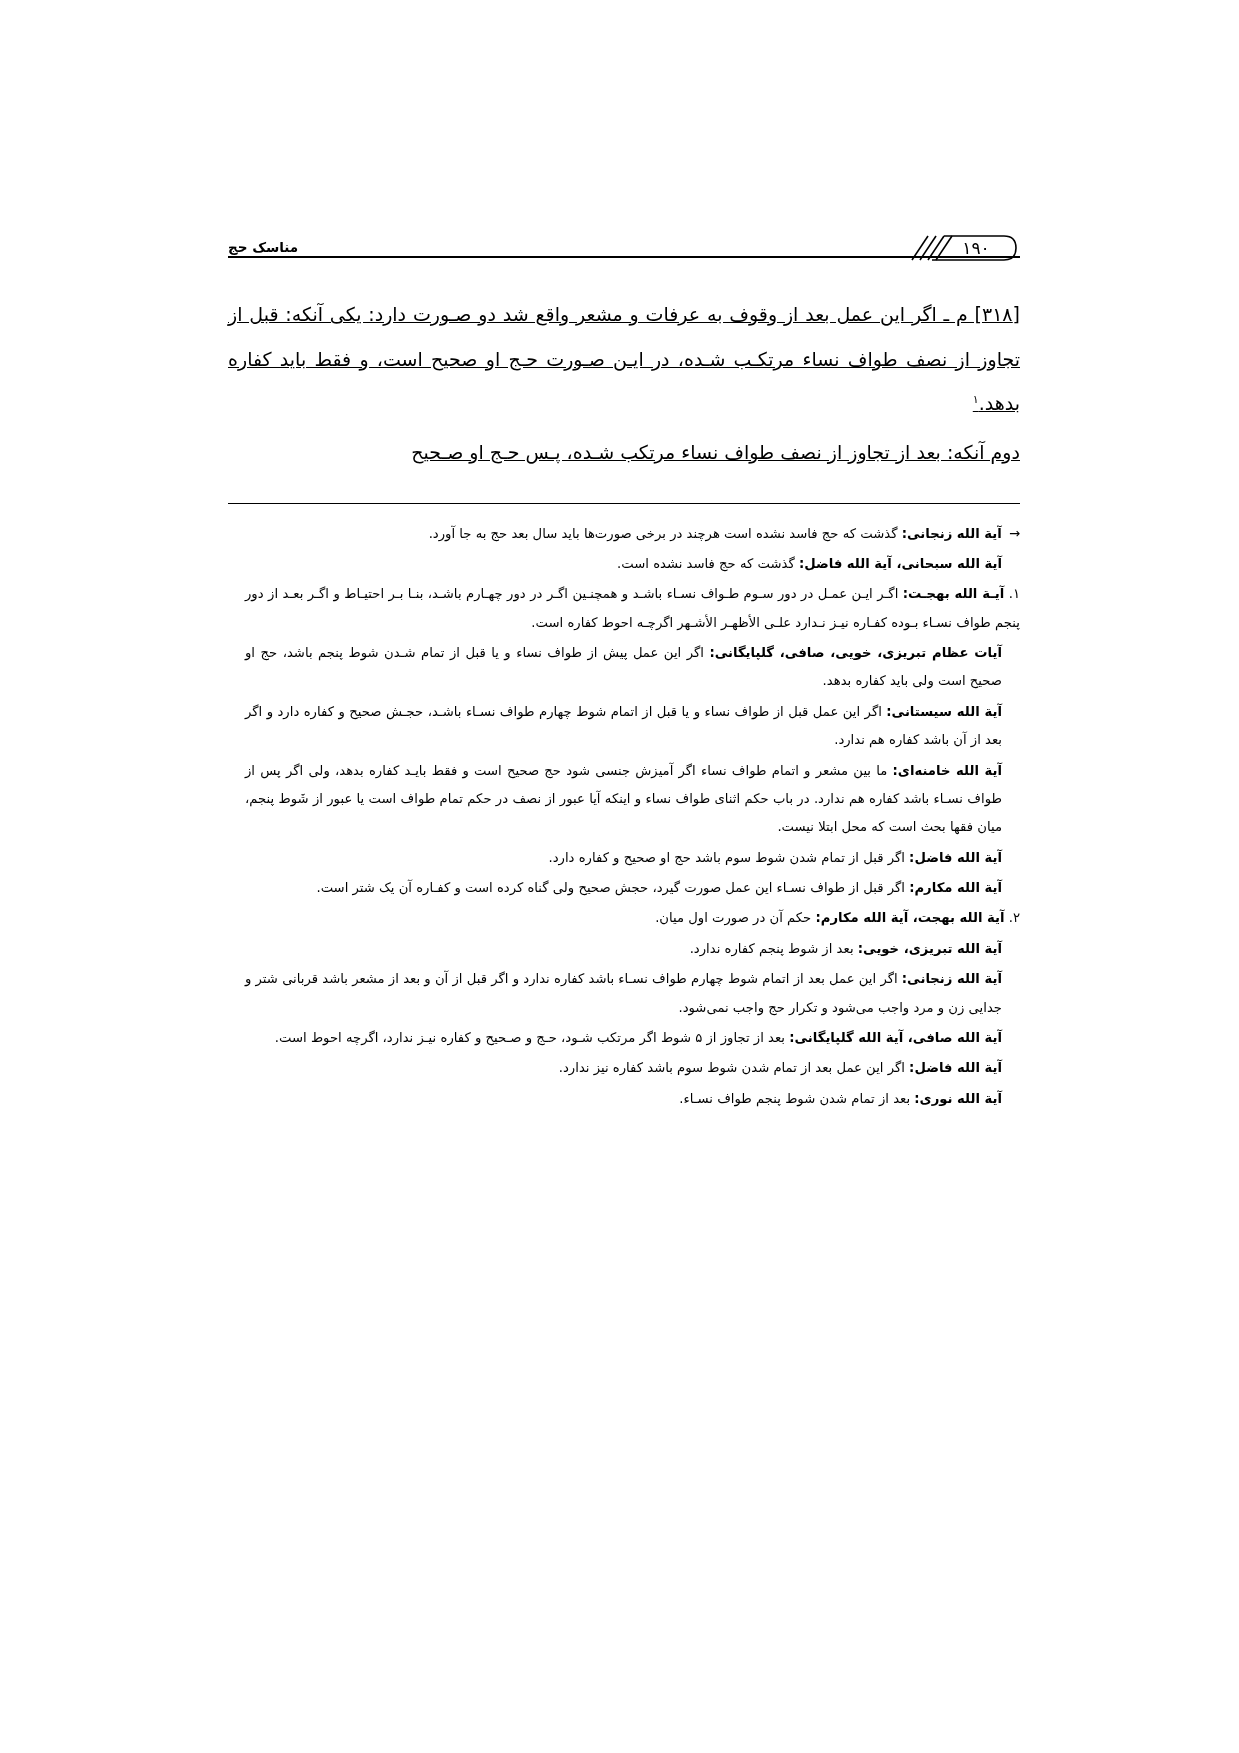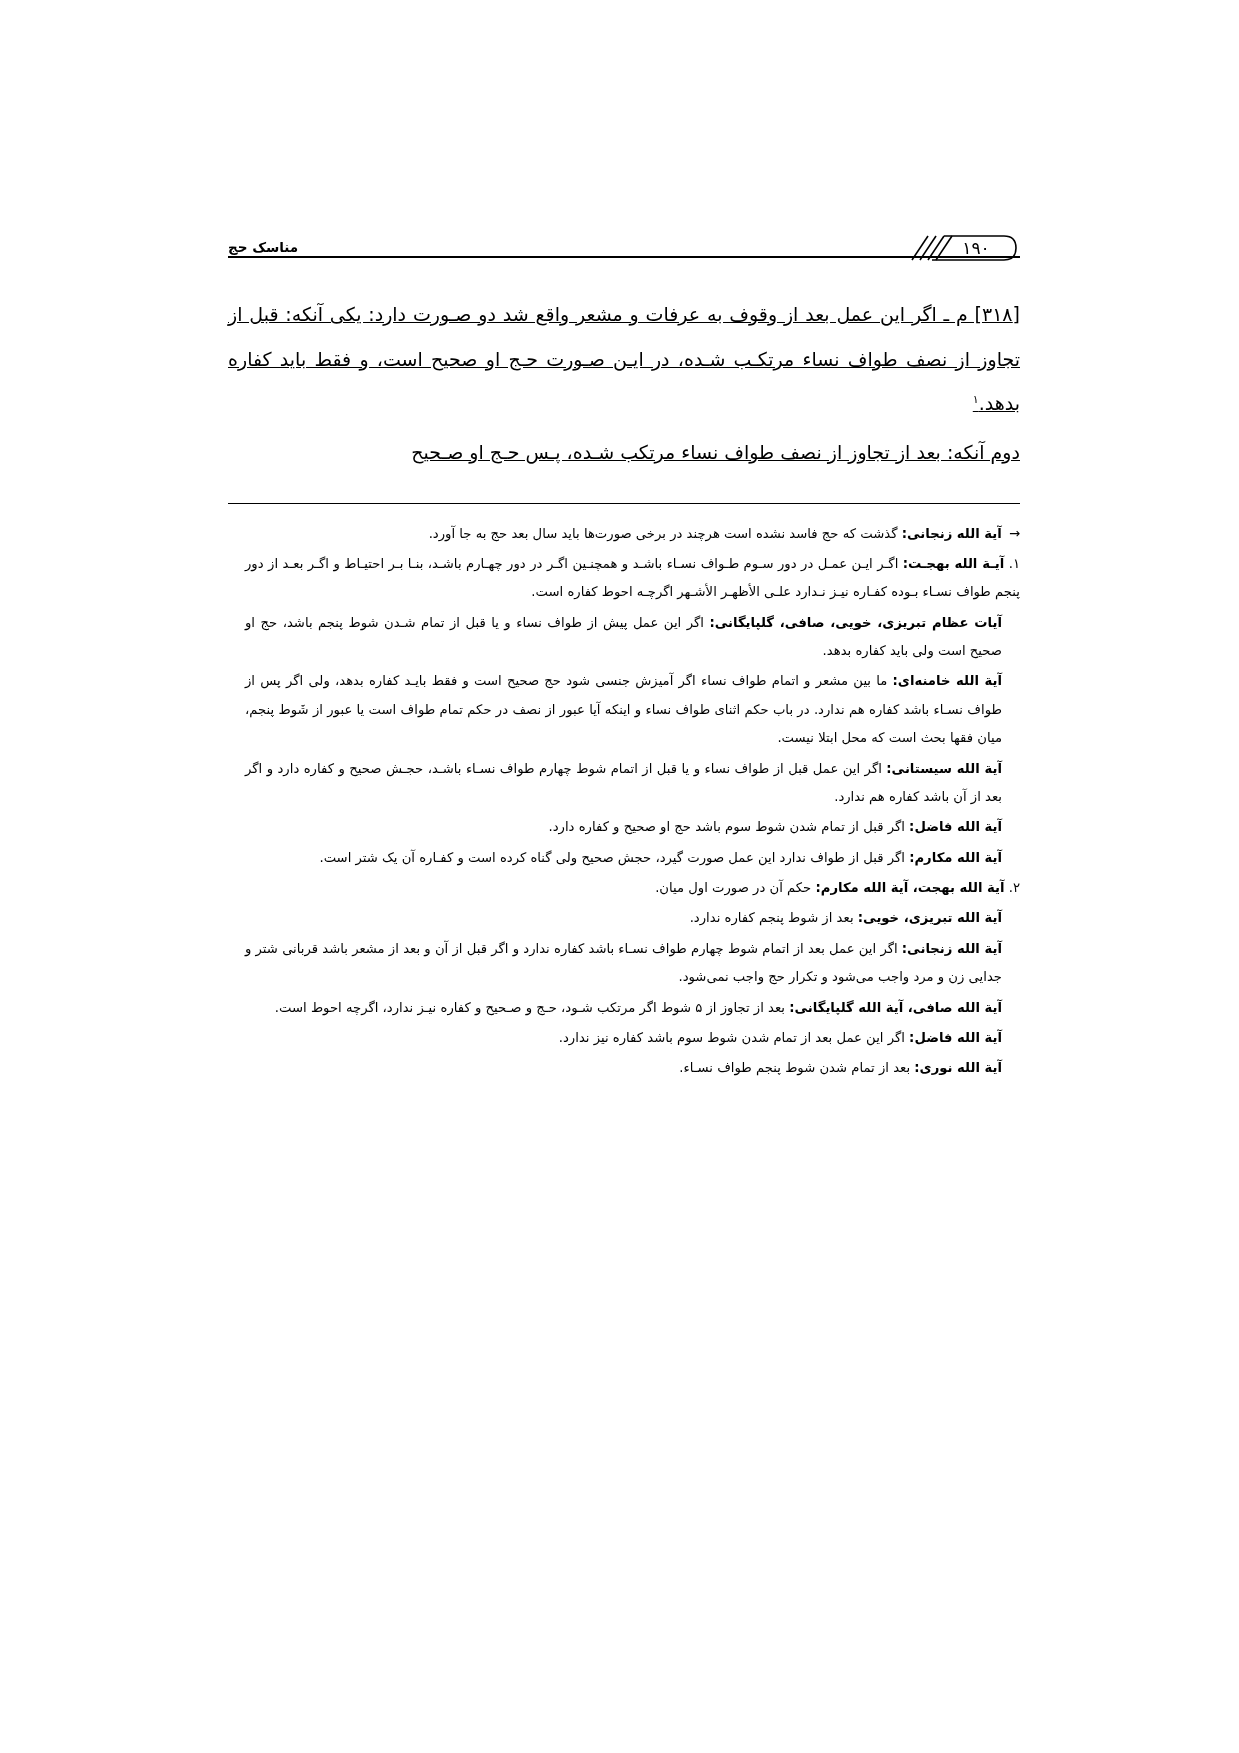--- a/index.html
+++ b/index.html
@@ -141,50 +141,54 @@
     <div class="fn-rule"></div>
 
     <div class="footnotes">
 
       <p class="fn-item">
         <span class="fn-arrow">→</span>
         <span class="fn-name">آیة الله زنجانی:</span>
         <span class="fn-body">گذشت که حج فاسد نشده است هرچند در برخی صورت‌ها باید سال بعد حج به جا آورد.</span>
       </p>
 
+      <p class="fn-item indent">
+        <span class="fn-name">آیة الله سبحانی، آیة الله فاضل:</span>
+        <span class="fn-body">گذشت که حج فاسد نشده است.</span>
+      </p>
 
       <p class="fn-item">
         <span class="fn-marker">۱.</span>
         <span class="fn-name">آیـة الله بهجـت:</span>
         <span class="fn-body">اگـر ایـن عمـل در دور سـوم طـواف نسـاء باشـد و همچنـین اگـر در دور چهـارم باشـد، بنـا بـر احتیـاط و اگـر بعـد از دور پنجم طواف نسـاء بـوده کفـاره نیـز نـدارد علـی الأظهـر الأشـهر اگرچـه احوط کفاره است.</span>
       </p>
 
       <p class="fn-item indent">
         <span class="fn-name">آیات عظام تبریزی، خویی، صافی، گلپایگانی:</span>
         <span class="fn-body">اگر این عمل پیش از طواف نساء و یا قبل از تمام شـدن شوط پنجم باشد، حج او صحیح است ولی باید کفاره بدهد.</span>
       </p>
 
       <p class="fn-item indent">
+        <span class="fn-name">آیة الله سیستانی:</span>
+        <span class="fn-body">اگر این عمل قبل از طواف نساء و یا قبل از اتمام شوط چهارم طواف نسـاء باشـد، حجـش صحیح و کفاره دارد و اگر بعد از آن باشد کفاره هم ندارد.</span>
+      </p>
+
+      <p class="fn-item indent">
         <span class="fn-name">آیة الله خامنه‌ای:</span>
         <span class="fn-body">ما بین مشعر و اتمام طواف نساء اگر آمیزش جنسی شود حج صحیح است و فقط بایـد کفاره بدهد، ولی اگر پس از طواف نسـاء باشد کفاره هم ندارد. در باب حکم اثنای طواف نساء و اینکه آیا عبور از نصف در حکم تمام طواف است یا عبور از شَوط پنجم، میان فقها بحث است که محل ابتلا نیست.</span>
       </p>
 
       <p class="fn-item indent">
-        <span class="fn-name">آیة الله سیستانی:</span>
-        <span class="fn-body">اگر این عمل قبل از طواف نساء و یا قبل از اتمام شوط چهارم طواف نسـاء باشـد، حجـش صحیح و کفاره دارد و اگر بعد از آن باشد کفاره هم ندارد.</span>
-      </p>
-
-      <p class="fn-item indent">
         <span class="fn-name">آیة الله فاضل:</span>
         <span class="fn-body">اگر قبل از تمام شدن شوط سوم باشد حج او صحیح و کفاره دارد.</span>
       </p>
 
       <p class="fn-item indent">
         <span class="fn-name">آیة الله مکارم:</span>
-        <span class="fn-body">اگر قبل از طواف ندارد این عمل صورت گیرد، حجش صحیح ولی گناه کرده است و کفـاره آن یک شتر است.</span>
+        <span class="fn-body">اگر قبل از طواف نسـاء این عمل صورت گیرد، حجش صحیح ولی گناه کرده است و کفـاره آن یک شتر است.</span>
       </p>
 
       <p class="fn-item">
         <span class="fn-marker">۲.</span>
         <span class="fn-name">آیة الله بهجت، آیة الله مکارم:</span>
         <span class="fn-body">حکم آن در صورت اول میان.</span>
       </p>
 
       <p class="fn-item indent">
         <span class="fn-name">آیة الله تبریزی، خویی:</span>

